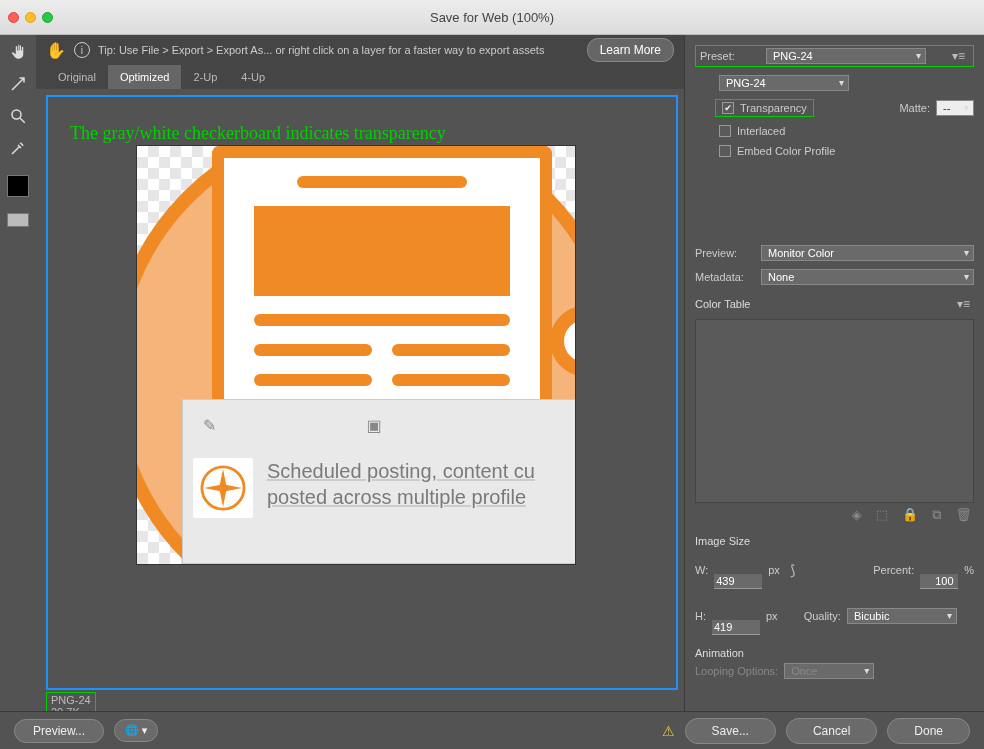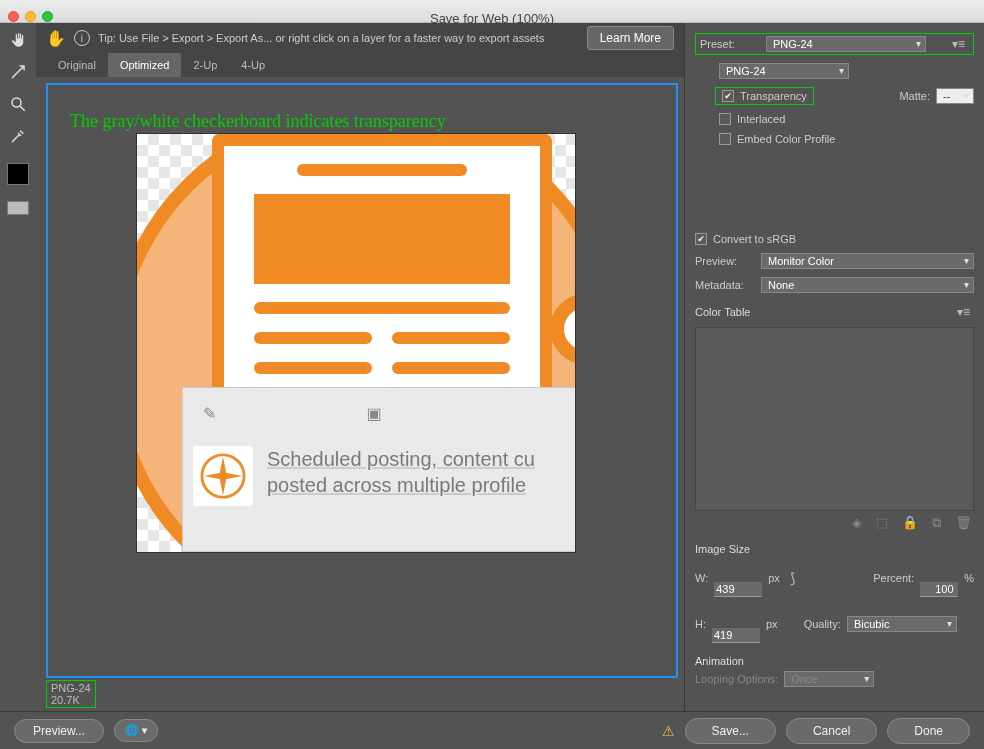--- a/index.html
+++ b/index.html
@@ -23,21 +23,22 @@
     background: #f0f0f0;
     color: var(--text-light);
     width: 984px;
     height: 749px;
     overflow: hidden;
   }
   .titlebar {
     height: 22px;
     background: linear-gradient(#ededed, #dcdcdc);
     display: flex;
-    padding: 11px 8px;
+    align-items: center;
+    padding: 17px 8px;
     position: relative;
     border-bottom: 1px solid #bbb;
   }
   .traffic { display:flex; gap:6px; }
   .traffic span { width:11px; height:11px; border-radius:50%; display:inline-block; }
   .tc-close { background:#ff5f57; border:0.5px solid #e14640;}
   .tc-min   { background:#ffbd2e; border:0.5px solid #e1a126;}
   .tc-max   { background:#28c940; border:0.5px solid #1ba72e;}
   .titlebar .title {
     position:absolute; left:0; right:0; text-align:center;
@@ -61,21 +62,21 @@
   .tip-row {
     height:30px; background: var(--bg-darker);
     display:flex; align-items:center; gap:8px; padding:0 10px;
     color:#ccc;
   }
   .tip-row .hand { font-size:16px;}
   .tip-row .info { width:16px; height:16px; border:1px solid #ccc; border-radius:50%; display:flex; align-items:center; justify-content:center; font-size:10px;}
   .learn-btn {
     margin-left:auto;
     background:#666; color:#fff; border:1px solid #888;
-    border-radius:3px; padding:4px 12px; font-size:12px; cursor:pointer;
+    border-radius:11px; padding:4px 12px; font-size:12px; cursor:pointer;
   }
   .tab-row {
     height:24px; background: var(--bg-darker);
     display:flex; align-items:stretch; padding-left:10px;
   }
   .tab {
     padding:0 12px; display:flex; align-items:center;
     color:#bbb; cursor:pointer; font-size:11px;
   }
   .tab.active { background:#666; color:#fff; }
@@ -376,24 +377,20 @@
     </div>
     <div class="row">
       <span style="width:18px"></span>
       <span class="chk"></span>
       <span>Embed Color Profile</span>
     </div>
 
     <div style="height:80px"></div>
 
     <div class="row">
-      <span class="chk on"></span>
-      <span>Convert to sRGB</span>
-    </div>
-    <div class="row">
       <span class="lab">Preview:</span>
       <span class="sel wide">Monitor Color</span>
     </div>
     <div class="row">
       <span class="lab">Metadata:</span>
       <span class="sel wide">None</span>
     </div>
 
     <div class="row section-title">
       <span>Color Table</span>

